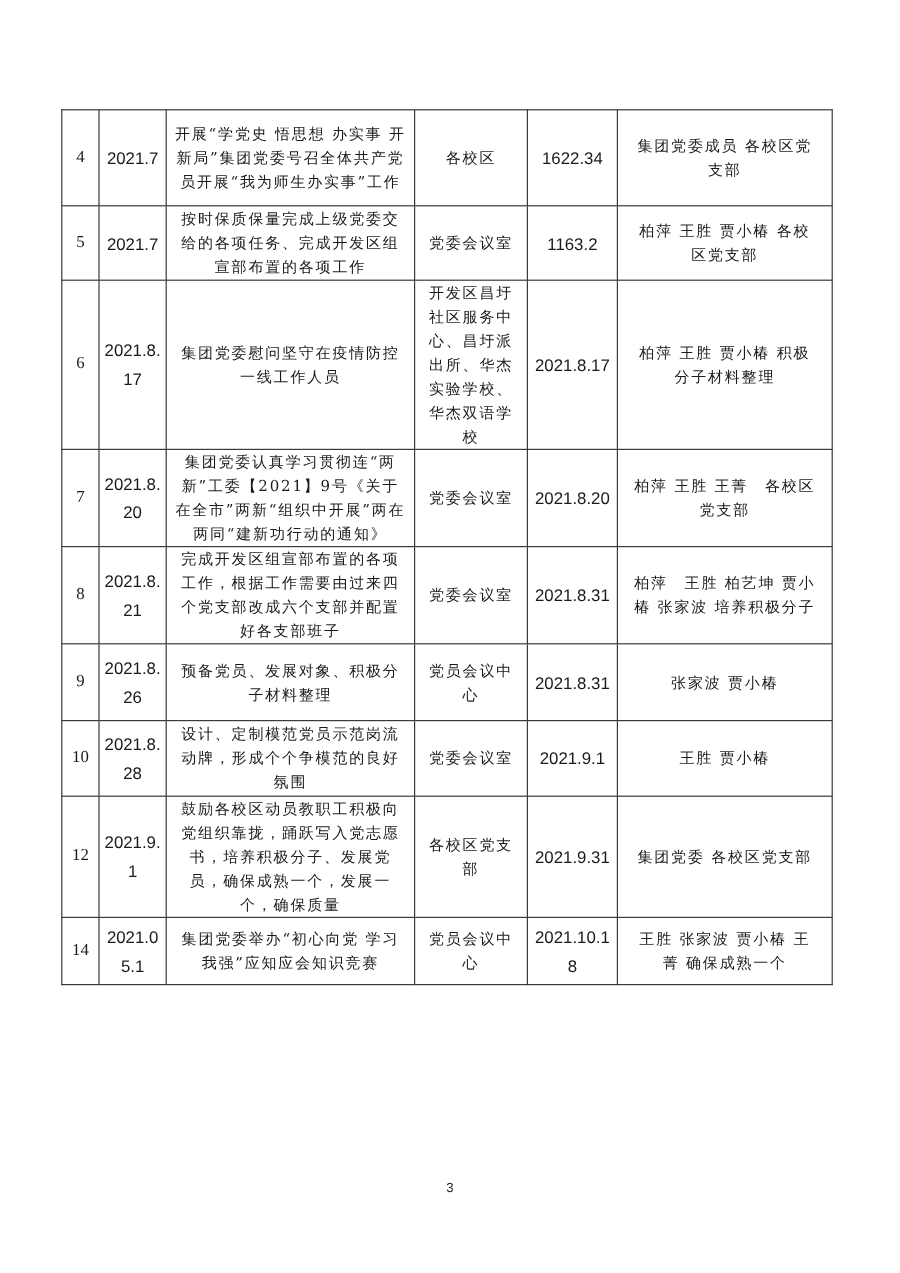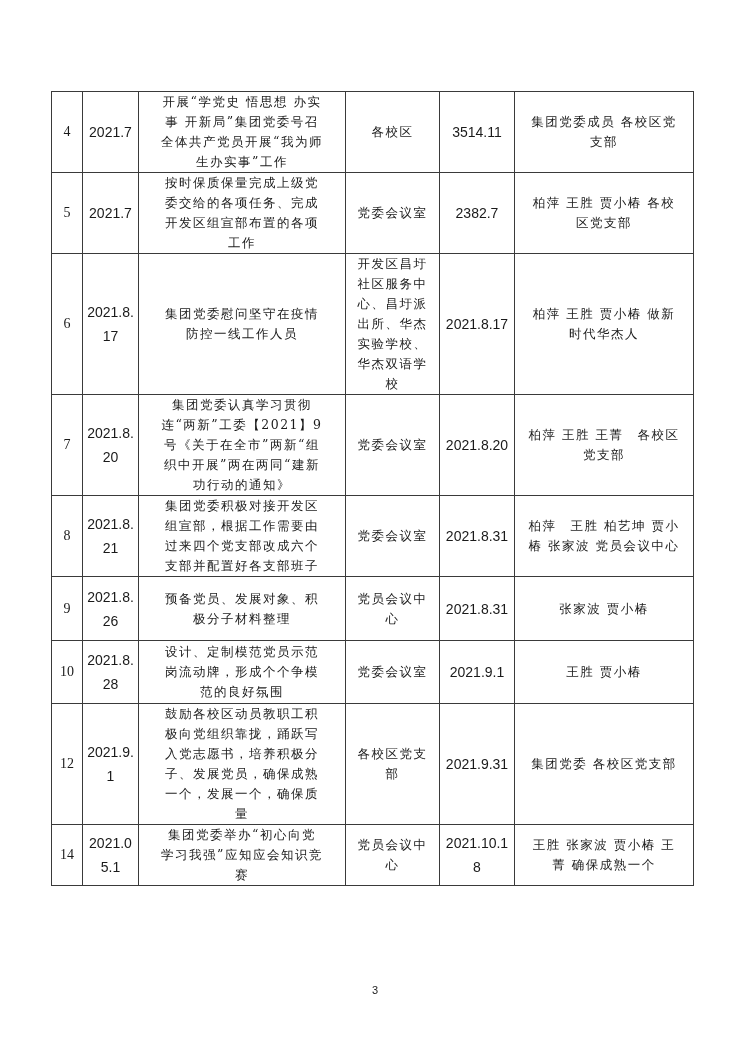--- a/index.html
+++ b/index.html
@@ -3,21 +3,21 @@
   <meta charset="utf-8">
   <style>
     html, body { margin: 0; padding: 0; background: #ffffff; }
     body { width: 750px; height: 1061px; position: relative; overflow: hidden;
            font-family: "DejaVu Serif", "Liberation Serif", serif; color: #1a1a1a; }
     .page-table { position: absolute; left: 51px; top: 91px; border-collapse: collapse; table-layout: fixed; }
     .page-table td { border: 1px solid #3a3a3a; text-align: center; vertical-align: middle;
                      padding: 0 5px; font-size: 12.5px; line-height: 20px; letter-spacing: 1.5px; }
     .page-table td.num { font-family: "Liberation Serif", serif; font-size: 14px; letter-spacing: 0; padding: 0 2px; }
     .page-table td.date { font-family: Liberation Sans, sans-serif; font-size: 14px; letter-spacing: 0; line-height: 24px; padding: 0 3px; word-break: break-all; }
-    .page-table td.content { padding: 0 20px; }
+    .page-table td.content { padding: 0 6px; }
     .page-table td.place { padding: 0 6px; }
     .page-table td.owner { padding: 0 12px; }
     .page-number { position: absolute; left: 0; width: 750px; top: 984px; text-align: center;
                    font-family: "Liberation Sans", sans-serif; font-size: 11px; color: #222; }
   </style>
 </head>
 <body>
 
 <table class="page-table">
   <colgroup>
@@ -27,54 +27,54 @@
       <col style="width:94px">
       <col style="width:75px">
       <col style="width:179px">
   </colgroup>
   <tbody>
     <tr style="height:80px">
       <td class="num">4</td>
       <td class="date">2021.7</td>
       <td class="content">开展“学党史 悟思想 办实事 开新局”集团党委号召全体共产党员开展“我为师生办实事”工作</td>
       <td class="place">各校区</td>
-      <td class="date">3514.11</td>
+      <td class="date">1622.34</td>
       <td class="owner">集团党委成员 各校区党支部</td>
     </tr>
     <tr style="height:62px">
       <td class="num">5</td>
       <td class="date">2021.7</td>
       <td class="content">按时保质保量完成上级党委交给的各项任务、完成开发区组宣部布置的各项工作</td>
       <td class="place">党委会议室</td>
-      <td class="date">2382.7</td>
+      <td class="date">1163.2</td>
       <td class="owner">柏萍 王胜 贾小椿 各校区党支部</td>
     </tr>
     <tr style="height:119px">
       <td class="num">6</td>
       <td class="date">2021.8.17</td>
       <td class="content">集团党委慰问坚守在疫情防控一线工作人员</td>
       <td class="place">开发区昌圩社区服务中心、昌圩派出所、华杰实验学校、华杰双语学校</td>
       <td class="date">2021.8.17</td>
-      <td class="owner">柏萍 王胜 贾小椿 做新时代华杰人</td>
+      <td class="owner">柏萍 王胜 贾小椿 积极分子材料整理</td>
     </tr>
     <tr style="height:80px">
       <td class="num">7</td>
       <td class="date">2021.8.20</td>
       <td class="content">集团党委认真学习贯彻连“两新”工委【2021】9号《关于在全市”两新“组织中开展”两在两同“建新功行动的通知》</td>
       <td class="place">党委会议室</td>
       <td class="date">2021.8.20</td>
       <td class="owner">柏萍 王胜 王菁　各校区党支部</td>
     </tr>
     <tr style="height:78px">
       <td class="num">8</td>
       <td class="date">2021.8.21</td>
-      <td class="content">集团党委积极对接开发区组宣部，根据工作需要由过来四个党支部改成六个支部并配置好各支部班子</td>
+      <td class="content">完成开发区组宣部布置的各项工作，根据工作需要由过来四个党支部改成六个支部并配置好各支部班子</td>
       <td class="place">党委会议室</td>
       <td class="date">2021.8.31</td>
-      <td class="owner">柏萍　王胜 柏艺坤 贾小椿 张家波 党员会议中心</td>
+      <td class="owner">柏萍　王胜 柏艺坤 贾小椿 张家波 培养积极分子</td>
     </tr>
     <tr style="height:64px">
       <td class="num">9</td>
       <td class="date">2021.8.26</td>
       <td class="content">预备党员、发展对象、积极分子材料整理</td>
       <td class="place">党员会议中心</td>
       <td class="date">2021.8.31</td>
       <td class="owner">张家波 贾小椿</td>
     </tr>
     <tr style="height:63px">

